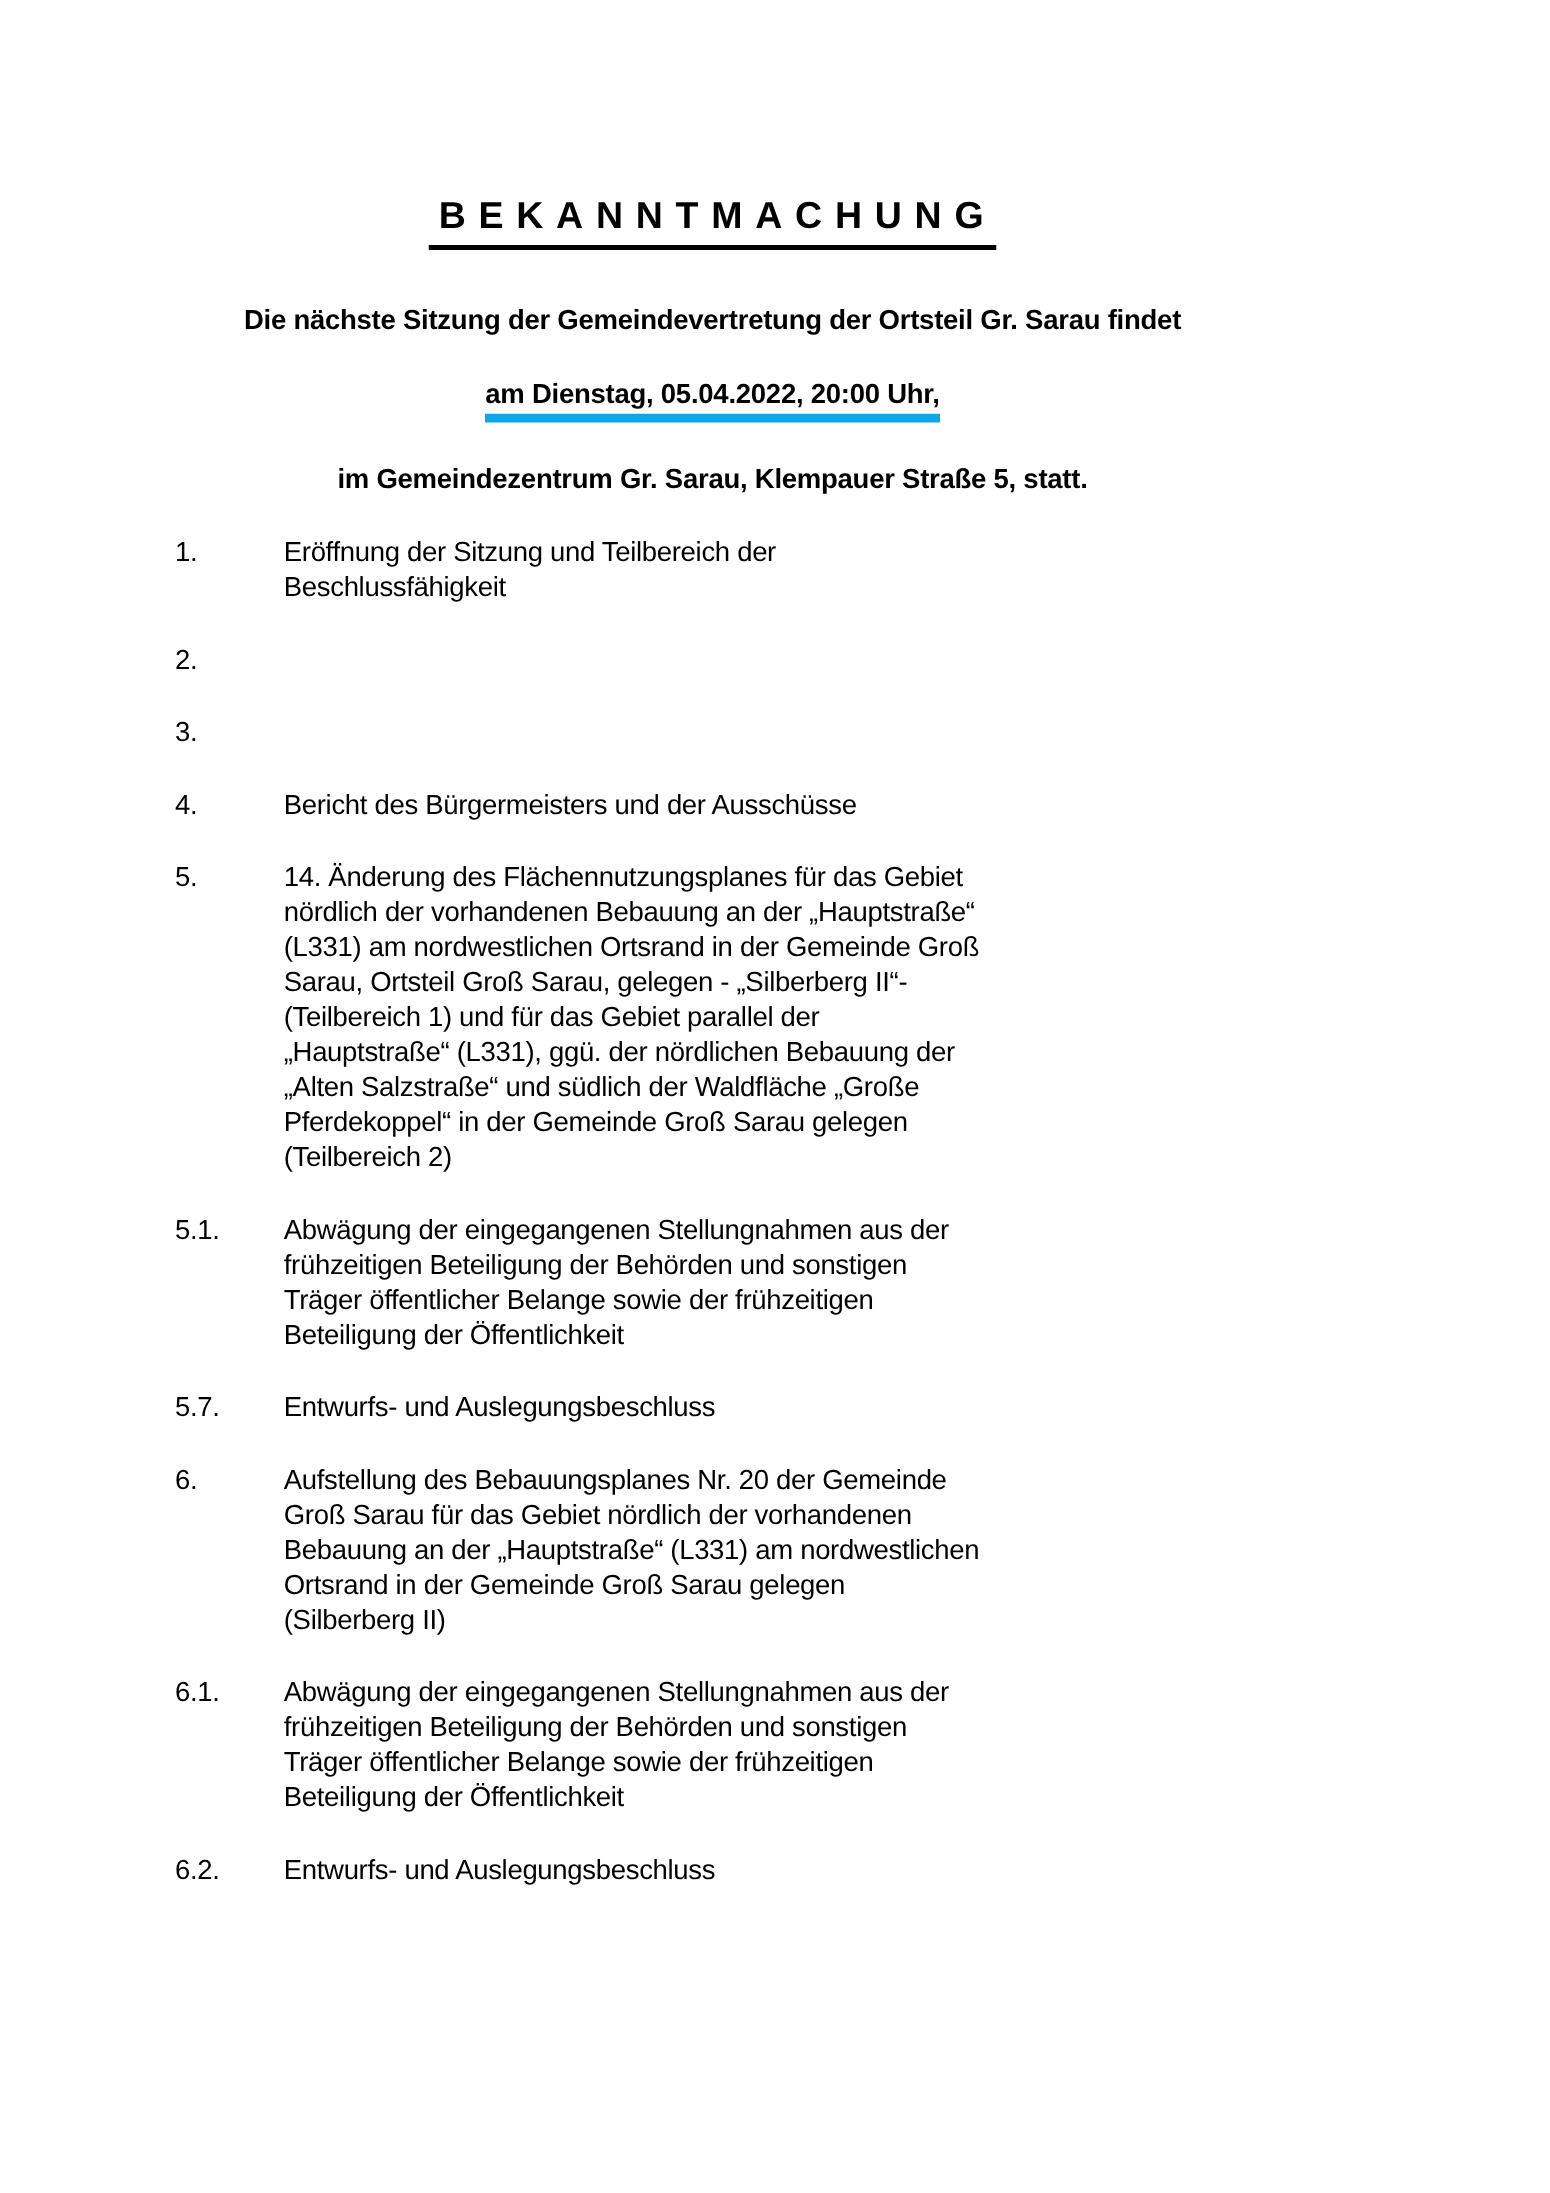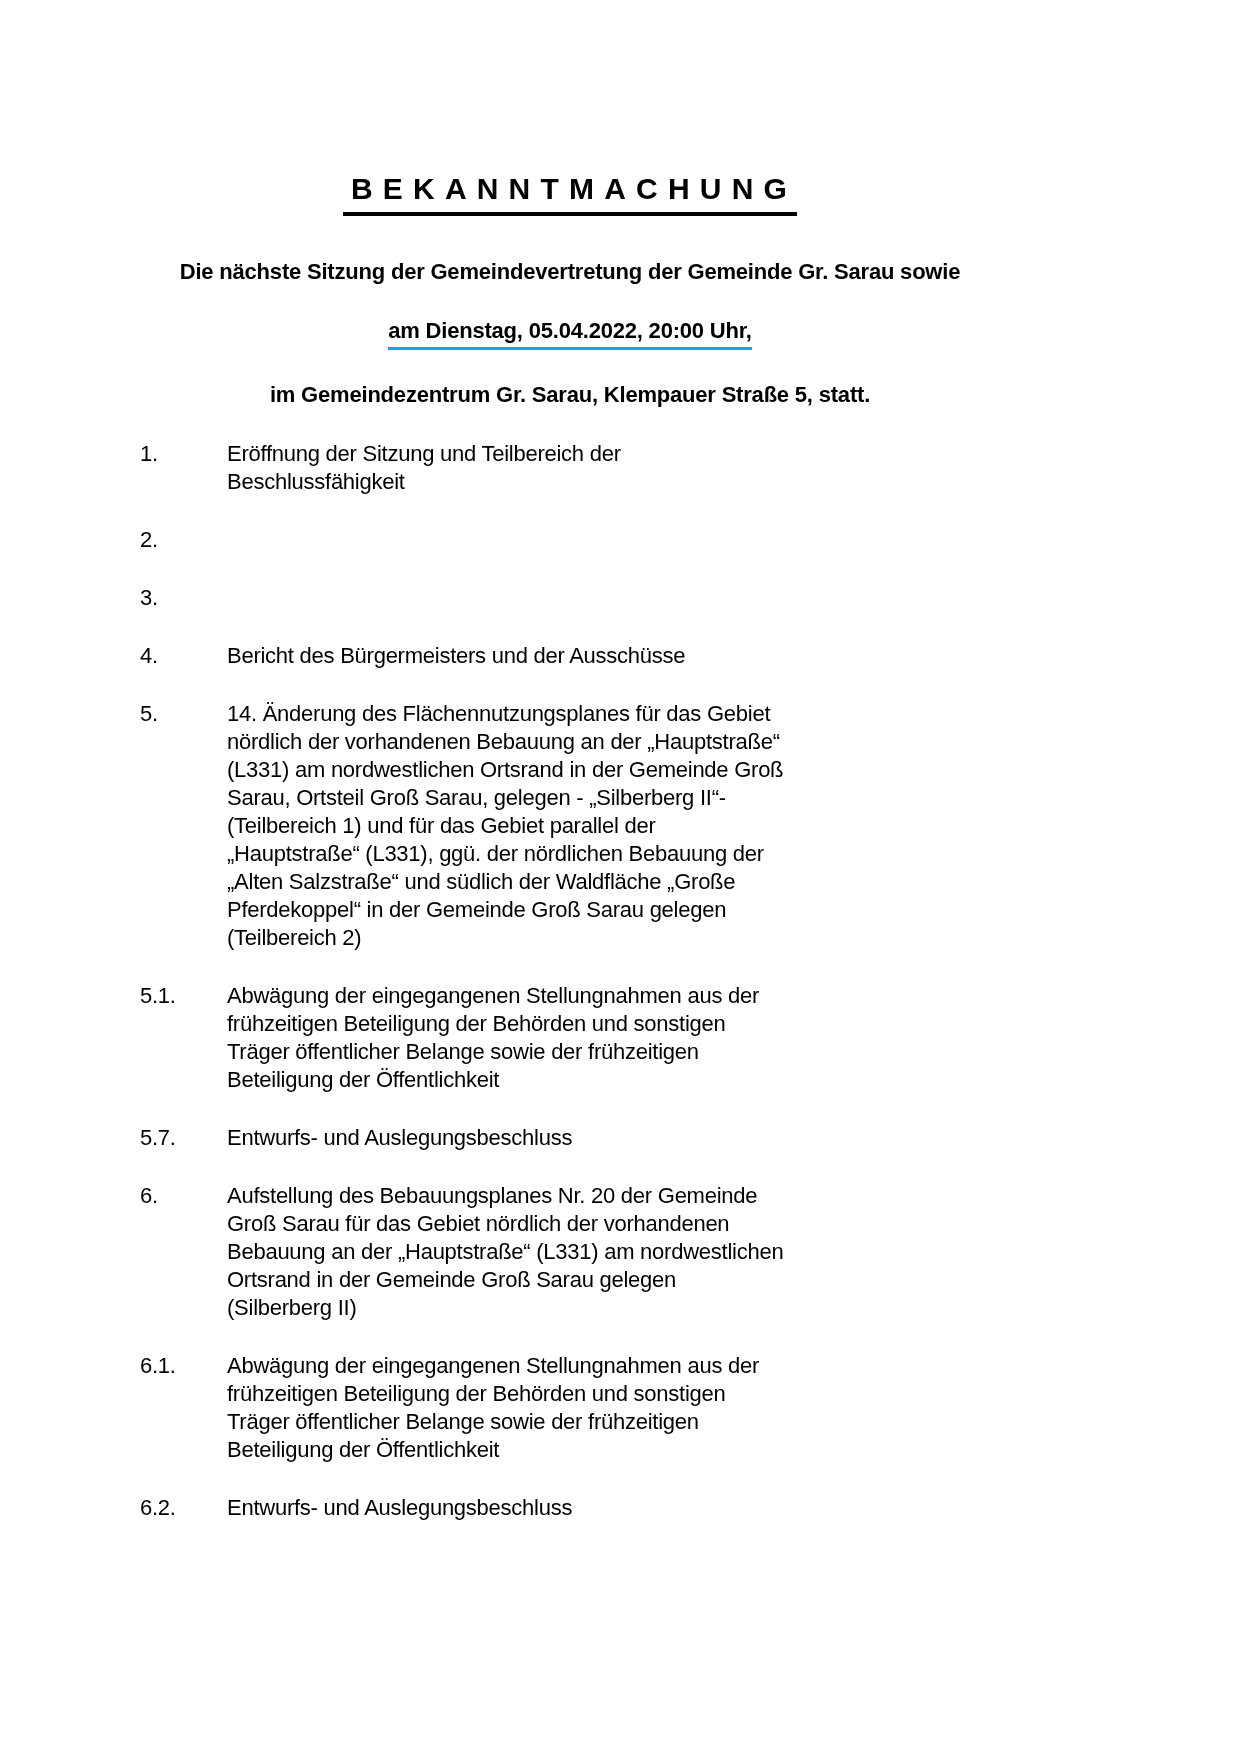--- a/index.html
+++ b/index.html
@@ -26,34 +26,33 @@
   }
   .doc-title {
     display: inline-block;
     font-size: 30px;
     font-weight: bold;
     line-height: 1;
     letter-spacing: 0.34em;
     padding: 0 0 8px 8px; 
     border-bottom: 4px solid #000;
     white-space: nowrap;
-    margin-top: 16px;
   }
   .center-line {
     text-align: center;
     font-size: 22px;
     font-weight: bold;
     line-height: 28px;
     letter-spacing: -0.2px;
     white-space: nowrap;
     margin-bottom: 31px;
   }
   .center-line .u {
     display: inline-block;
-    border-bottom: 3px solid #0ea5e9;
+    border-bottom: 7px solid #0ea5e9;
     padding-bottom: 2px;
     text-align: center;
   }
   .agenda-heading {
     font-size: 22px;
     font-weight: bold;
     line-height: 28px;
     margin: 50px 0 32px 0;
     letter-spacing: -0.2px;
   }
@@ -78,21 +77,21 @@
 </style>
 </head>
 <body>
 
 <div class="page">
 
   <div class="title-wrap">
     <span class="doc-title">BEKANNTMACHUNG</span>
   </div>
 
-  <div class="center-line"><span>Die nächste Sitzung der Gemeindevertretung der Gemeinde Gr. Sarau sowie</span></div>
+  <div class="center-line"><span>Die nächste Sitzung der Gemeindevertretung der Ortsteil Gr. Sarau findet</span></div>
 
   <div class="center-line"><span class="u">am Dienstag, 05.04.2022, 20:00 Uhr,</span></div>
 
   <div class="center-line"><span>im Gemeindezentrum Gr. Sarau, Klempauer Straße 5, statt.</span></div>
 
 
   <div class="agenda-list">
 
     <div class="agenda-row">
       <div class="agenda-num">1.</div>

